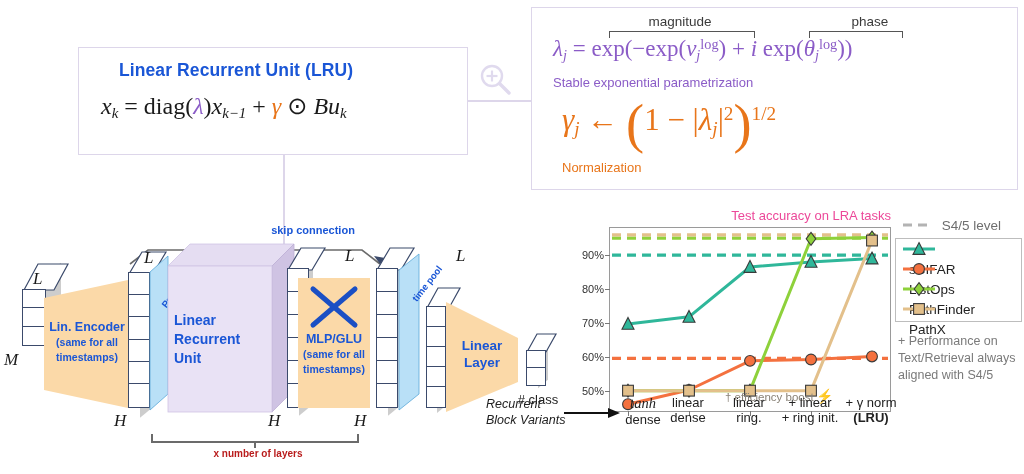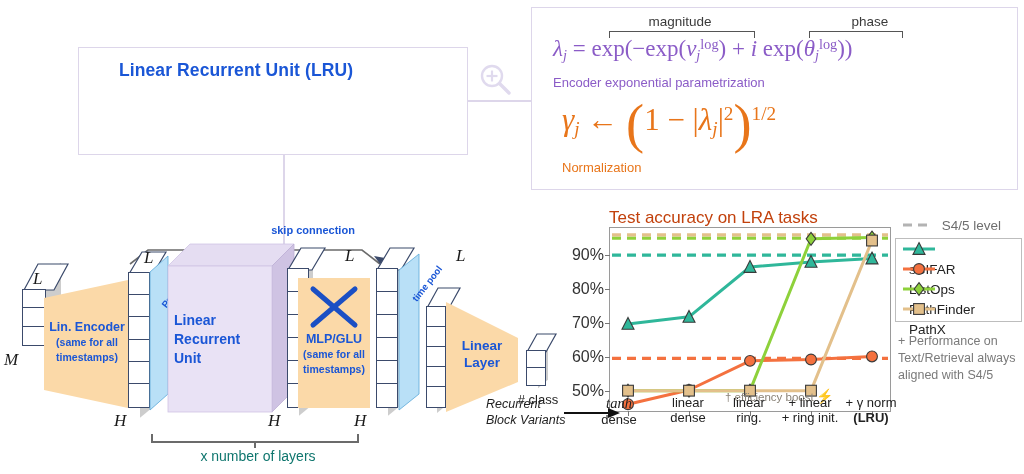--- a/index.html
+++ b/index.html
@@ -51,30 +51,30 @@
   .blk{position:absolute;box-sizing:border-box;}
   .stack{position:absolute;border:1.3px solid #3b4a6b;background:#fff;box-sizing:border-box;}
   .stack .cell{border-bottom:1.2px solid #3b4a6b;box-sizing:border-box;}
   .stack .cell:last-child{border-bottom:none;}
   .side{position:absolute;background:#cdcdcd;}
   .lbl-math{position:absolute;font-family:"Liberation Serif",serif;font-style:italic;
     font-size:17px;color:#1a1a1a;}
   .lbl-blue{position:absolute;color:#1a56d6;font-weight:bold;font-size:12.5px;
     text-align:center;line-height:1.2;}
   .lbl-blue .small{font-weight:bold;font-size:10.5px;}
-  .lbl-gray{position:absolute;color:#0f766e;font-size:14px;font-weight:normal;}
+  .lbl-gray{position:absolute;color:#b91c1c;font-size:10px;font-weight:bold;}
 
   
   #chart{left:580px;top:205px;width:444px;height:269px;}
   #plot{position:absolute;left:29px;top:22px;width:282px;height:185px;
     border:1.3px solid #9a9a9a;background:#fff;box-sizing:border-box;}
-  #chart-title{position:absolute;left:29px;top:3px;width:282px;text-align:left;
-    font-size:17px;color:#c2410c;}
+  #chart-title{position:absolute;left:29px;top:3px;width:282px;text-align:right;
+    font-size:13px;color:#ec4899;}
   .ytick{position:absolute;right:100%;margin-right:6px;transform:translateY(-50%);
-    font-size:16px;color:#333;white-space:nowrap;}
+    font-size:11px;color:#333;white-space:nowrap;}
   .ytickmark{position:absolute;left:-5px;width:5px;height:1.2px;background:#777;}
   .xtickmark{position:absolute;bottom:-5px;width:1.2px;height:5px;background:#777;}
   .xlab{position:absolute;top:190px;text-align:center;font-size:13px;color:#222;
     line-height:1.18;width:78px;}
   .xlab .it{font-family:"Liberation Serif",serif;font-style:italic;font-size:14.5px;}
   .xlab b{font-size:13px;}
   #legend-top{position:absolute;left:322px;top:12px;font-size:13.5px;color:#6e6e6e;
     white-space:nowrap;}
   #legend-box{position:absolute;left:315px;top:33px;width:127px;height:84px;
     border:1.2px solid #bdbdbd;background:#fff;box-sizing:border-box;}
@@ -85,20 +85,25 @@
     white-space:nowrap;}
   #rbv{position:absolute;left:-94px;top:192px;font-size:12.5px;color:#222;
     font-style:italic;line-height:1.25;}
   svg{display:block;overflow:visible;}
 </style>
 </head>
 <body>
 
 <div class="abs" id="lru-box">
   <div id="lru-title">Linear Recurrent Unit (LRU)</div>
+  <div id="lru-eq">
+    <span class="mi">x</span><span class="sub mi">k</span>
+    <span class="rm"> = </span><span class="rm">diag(</span><span class="purple mi">λ</span><span class="rm">)</span><span class="mi">x</span><span class="sub mi">k−1</span>
+    <span class="rm"> + </span><span class="orange mi">γ</span><span class="rm"> ⊙ </span><span class="mi">B</span><span class="mi">u</span><span class="sub mi">k</span>
+  </div>
 </div>
 
 <div class="abs" id="conn-h"></div>
 <div class="abs" id="conn-v"></div>
 <div class="abs" id="conn-v2"></div>
 <div class="abs" id="magnifier">
   <svg width="36" height="36" viewBox="0 0 36 36">
     <circle cx="14" cy="14" r="10" fill="none" stroke="#e0daee" stroke-width="2.4"></circle>
     <line x1="14" y1="8.5" x2="14" y2="19.5" stroke="#e0daee" stroke-width="2.2"></line>
     <line x1="8.5" y1="14" x2="19.5" y2="14" stroke="#e0daee" stroke-width="2.2"></line>
@@ -109,21 +114,21 @@
 <div class="abs" id="detail-box"></div>
 <div class="abs" id="magnitude-label">magnitude</div>
 <div class="abs" id="phase-label">phase</div>
 <div class="abs brace" id="mag-brace"></div>
 <div class="abs brace" id="ph-brace"></div>
 
 <div class="abs" id="eq1">
   <span class="mi">λ</span><span class="sub mi">j</span>
   <span class="rm"> = </span><span class="rm">exp(−exp(</span><span class="mi">ν</span><span class="sub mi">j</span><span class="sup rm">log</span><span class="rm">) + </span><span class="mi">i</span><span class="rm"> exp(</span><span class="mi">θ</span><span class="sub mi">j</span><span class="sup rm">log</span><span class="rm">))</span>
 </div>
-<div class="abs" id="eq1-cap">Encoder exponential parametrization</div>
+<div class="abs" id="eq1-cap">Stable exponential parametrization</div>
 
 <div class="abs" id="eq2">
   <span class="mi">γ</span><span class="sub mi">j</span>
   <span class="rm"> ← </span><span class="bigparen">(</span><span class="rm">1 − |</span><span class="mi">λ</span><span class="sub mi">j</span><span class="rm">|</span><span class="sup rm">2</span><span class="bigparen">)</span><span class="sup rm">1/2</span>
 </div>
 <div class="abs" id="eq2-cap">Normalization</div>
 
 <div class="abs" id="diagram">
 
   <svg class="abs" style="left:0;top:0;" width="580" height="262">
@@ -319,21 +324,21 @@
         <div class="xtickmark" style="left: 201px;"></div>
         <div class="xtickmark" style="left: 262px;"></div>
       </div>
     <div id="eff-boost">
       <span>† efficiency boost</span>
       <span style="color:#f5b617;font-size:14px;">⚡</span>
     </div>
   </div>
 
   <div id="xlabels-host">
-      <div class="xlab" style="left: 0;">
+      <div class="xlab" style="left: 24px;">
         <div class="it">tanh</div>
         <div>dense</div>
       </div>
       <div class="xlab" style="left: 69px;">
         <div>linear</div>
         <div>dense</div>
       </div>
       <div class="xlab" style="left: 130px;">
         <div>linear</div>
         <div>ring.</div>

